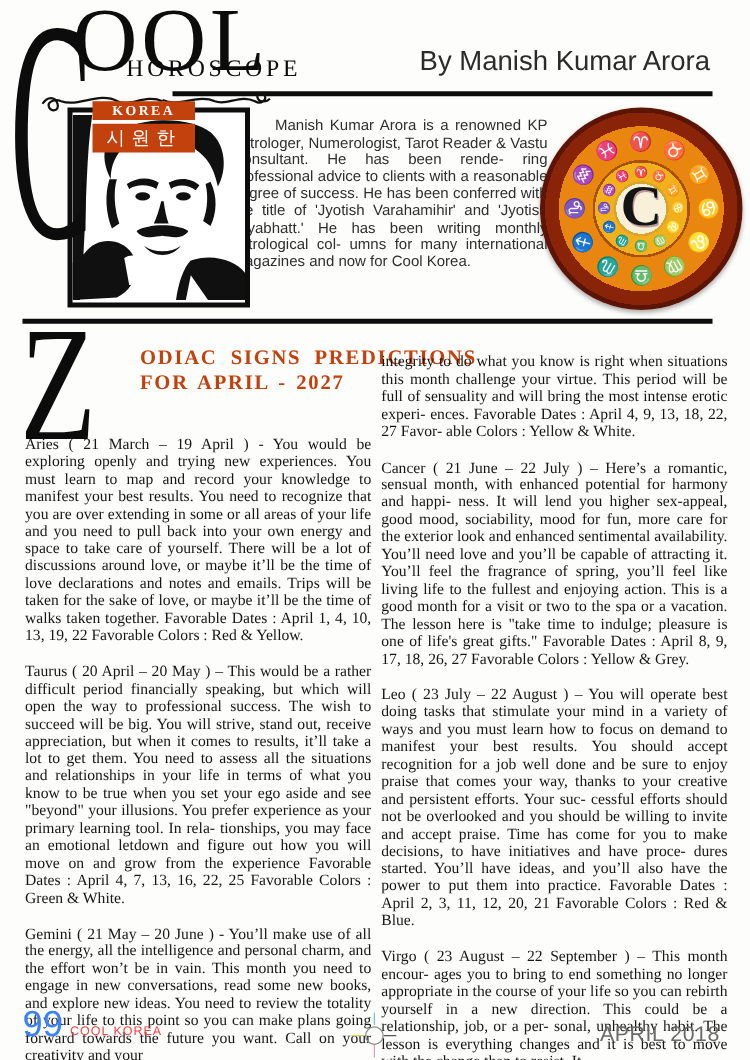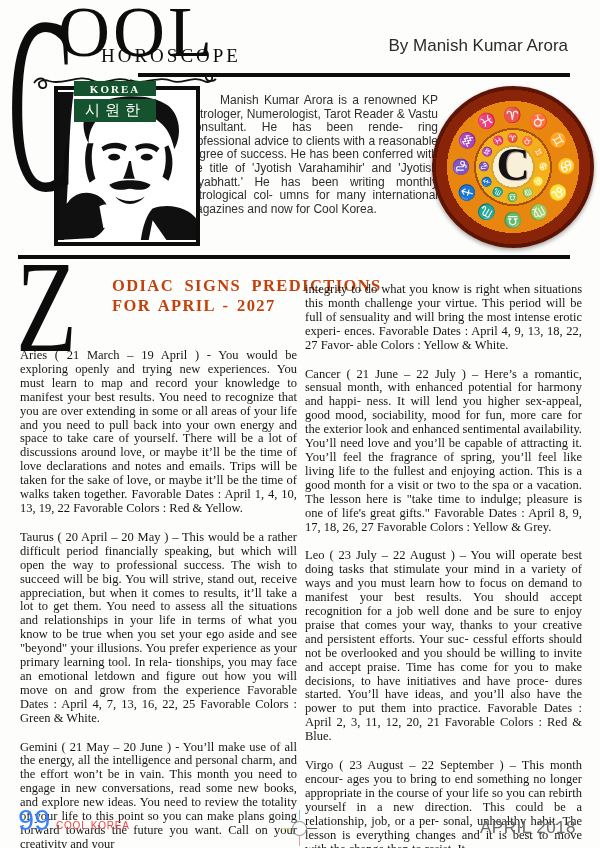--- a/index.html
+++ b/index.html
@@ -16,29 +16,29 @@
   }
   .logo-ool{
     position:absolute;left:58px;top:-4px;z-index:2;
     font-family:"Liberation Serif",serif;font-size:72px;line-height:1;letter-spacing:3px;color:#0c0c0c;
   }
   .logo-horoscope{
     position:absolute;left:101px;top:46px;z-index:4;
     font-family:Liberation Serif, serif;font-size:19px;letter-spacing:3px;line-height:1;color:#0c0c0c;
   }
   .badge{
-    position:absolute;z-index:5;background:#14532d;color:#fff;
+    position:absolute;z-index:5;background:#c2410c;color:#fff;
     font-family:"Liberation Serif",serif;text-align:center;
   }
   .badge-korea{left:74px;top:81px;width:82px;padding:2px 0 1px 0;font-size:11px;letter-spacing:2px;font-weight:bold;}
   .badge-kr{left:74px;top:99px;width:82px;padding:2px 0 2px 0;font-size:15px;letter-spacing:5px;font-family:"DejaVu Sans",sans-serif;}
   .masthead-rule{position:absolute;left:138px;top:73px;width:432px;height:3.5px;background:#0c0c0c;}
   .byline{
     position:absolute;top:36px;right:32px;
-    font-family:"Liberation Sans",sans-serif;font-size:17px;color:#2b2b2b;text-align:right;
+    font-family:"Liberation Sans",sans-serif;font-size:22px;color:#2b2b2b;text-align:right;
   }
   
   .portrait{
     position:absolute;left:54px;top:86px;width:146px;height:160px;
     border:4px solid #0d0d0d;background:#fff;z-index:2;box-sizing:border-box;
   }
   .portrait svg{display:block;width:100%;height:100%;}
   .flourish{position:absolute;left:30px;top:74px;width:190px;height:16px;z-index:3;}
   .bio{
     position:absolute;left:186px;top:94px;width:252px;margin:0;

